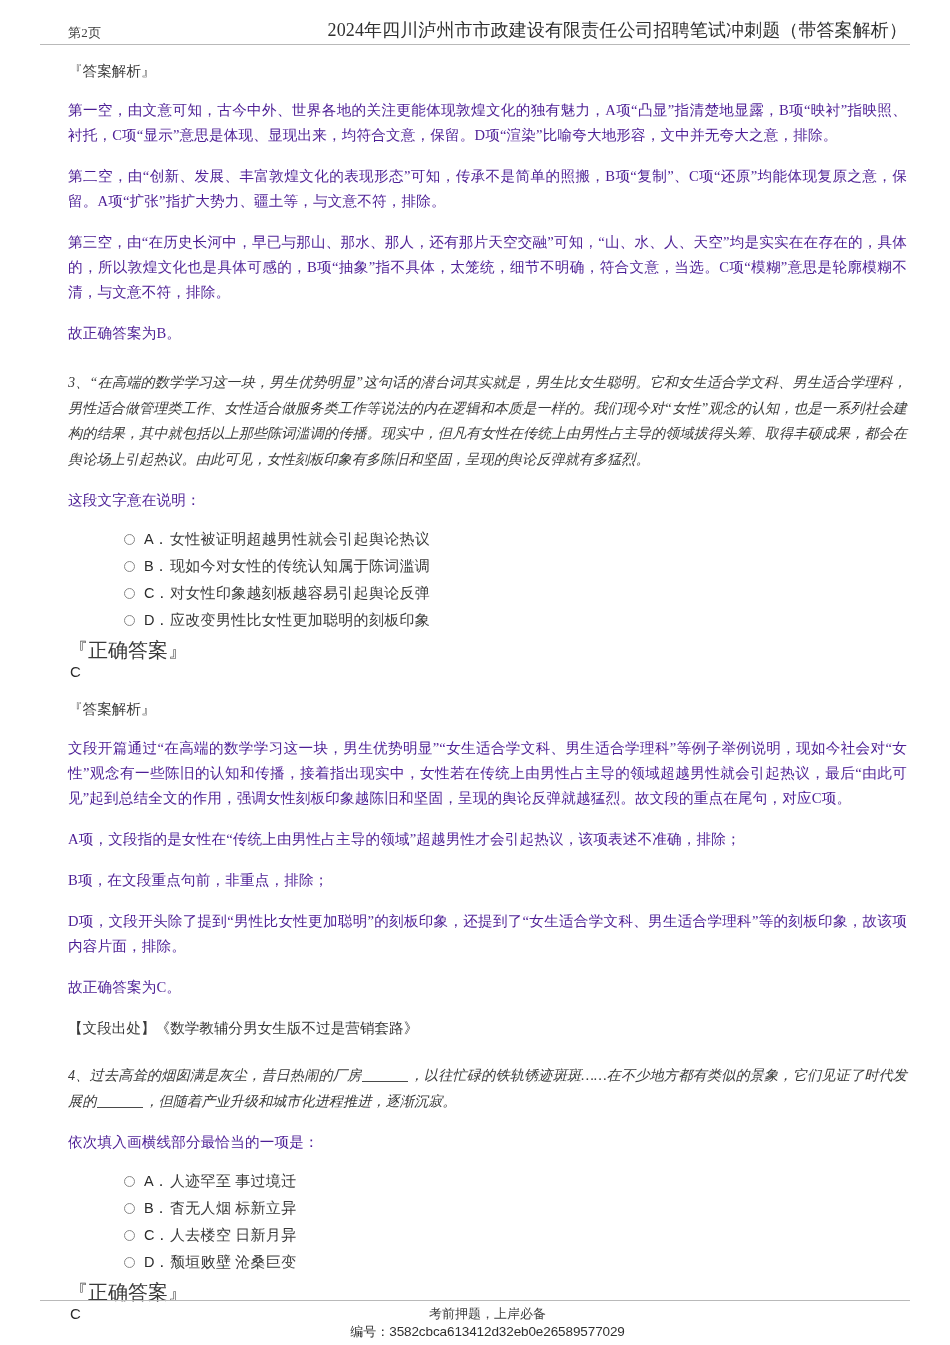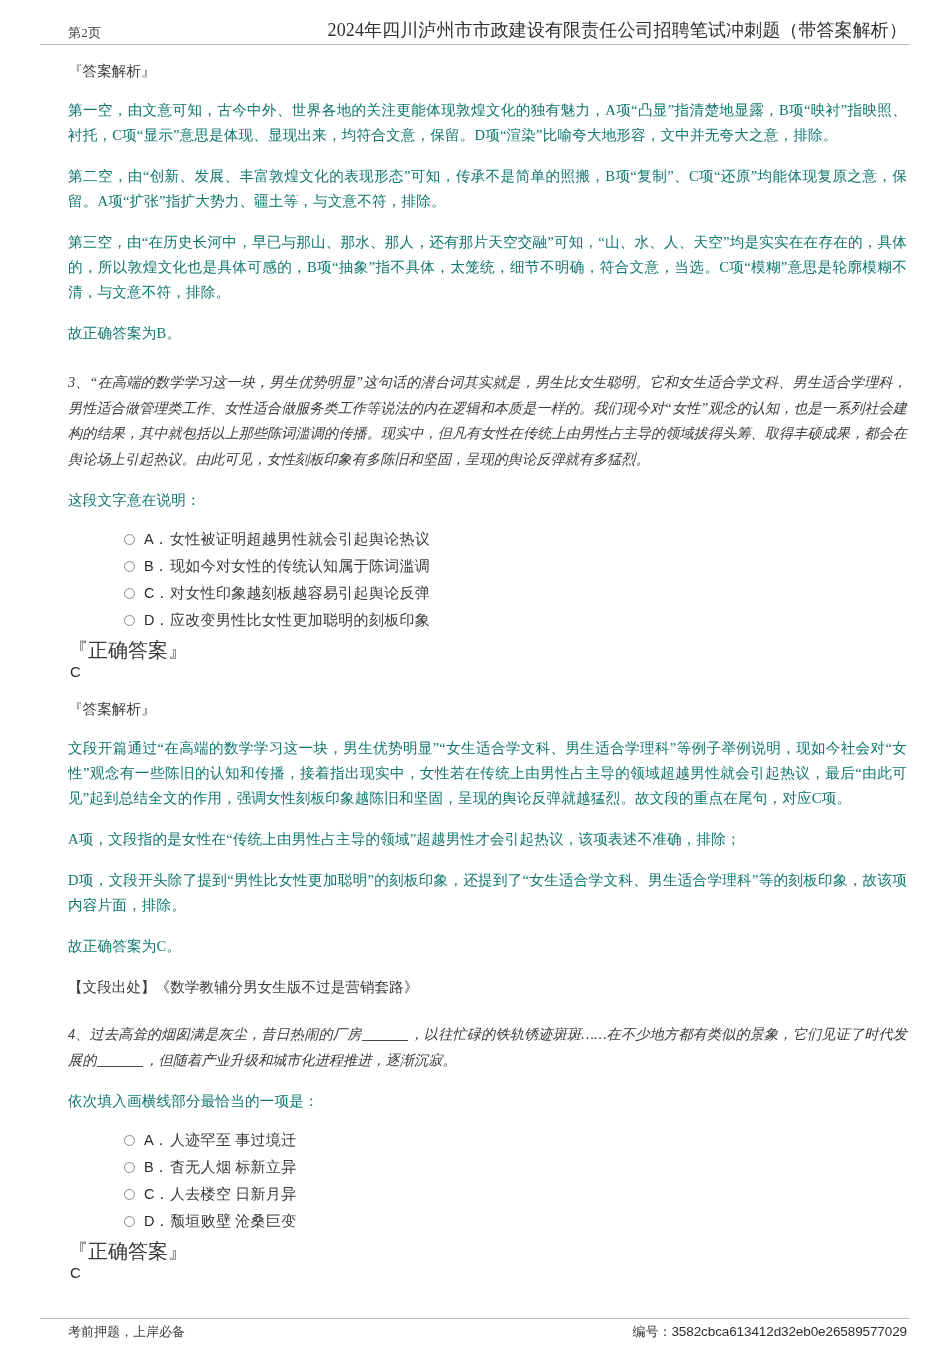--- a/index.html
+++ b/index.html
@@ -51,21 +51,21 @@
   .content {
     padding: 0 3px 0 28px;
     margin-top: 14px;
   }
   p.blk {
     margin: 0 0 16px 0;
     font-size: 14.6px;
     line-height: 25px;
     text-align: justify;
     text-justify: inter-ideograph;
-    color: #0f766e;
+    color: #4c1d95;
     letter-spacing: 0.15px;
   }
   p.tight {
     margin-bottom: 13px;
   }
   p.bracket {
     margin: 0 0 15px 0;
     font-size: 14.6px;
     line-height: 24px;
     color: #3a3a3a;
@@ -142,20 +142,21 @@
   .footer {
     position: absolute;
     left: 40px;
     right: 40px;
     bottom: 14px;
     padding: 4px 3px 0 28px;
     border-top: 1px solid #b9b9b9;
     display: flex;
     align-items: center;
     justify-content: space-between;
+    flex-direction: column;
   }
   .footer-left {
     font-size: 13px;
     color: #3f3f3f;
     white-space: nowrap;
   }
   .footer-right {
     font-size: 13px;
     color: #2f2f2f;
     white-space: nowrap;
@@ -215,20 +216,21 @@
       </div>
     </div>
 
     <p class="answer-label">『正确答案』</p>
     <p class="answer-value">C</p>
 
     <p class="bracket">『答案解析』</p>
 
     <p class="blk">文段开篇通过“在高端的数学学习这一块，男生优势明显”“女生适合学文科、男生适合学理科”等例子举例说明，现如今社会对“女性”观念有一些陈旧的认知和传播，接着指出现实中，女性若在传统上由男性占主导的领域超越男性就会引起热议，最后“由此可见”起到总结全文的作用，强调女性刻板印象越陈旧和坚固，呈现的舆论反弹就越猛烈。故文段的重点在尾句，对应C项。</p>
     <p class="blk">A项，文段指的是女性在“传统上由男性占主导的领域”超越男性才会引起热议，该项表述不准确，排除；</p>
+    <p class="blk">B项，在文段重点句前，非重点，排除；</p>
     <p class="blk">D项，文段开头除了提到“男性比女性更加聪明”的刻板印象，还提到了“女生适合学文科、男生适合学理科”等的刻板印象，故该项内容片面，排除。</p>
     <p class="blk">故正确答案为C。</p>
 
     <p class="bracket"><span>【文段出处】</span><span>《数学教辅分男女生版不过是营销套路》</span></p>
 
     <div class="gap-sm"></div>
 
     <p class="qtext"><span>4、过去高耸的烟囱满是灰尘，昔日热闹的厂房</span><span class="blank-line"></span><span>，以往忙碌的铁轨锈迹斑斑……在不少地方都有类似的景象，它们见证了时代发展的</span><span class="blank-line"></span><span>，但随着产业升级和城市化进程推进，逐渐沉寂。</span></p>
 
     <p class="blk tight">依次填入画横线部分最恰当的一项是：</p>

